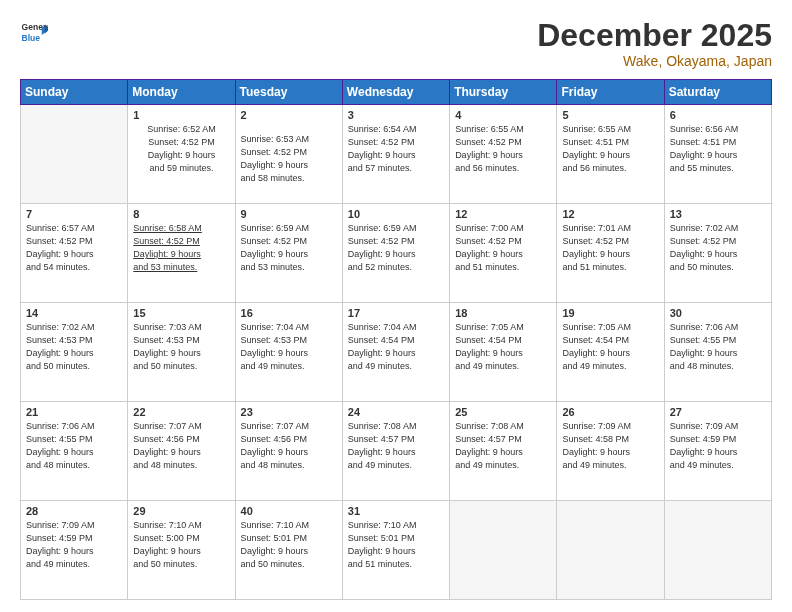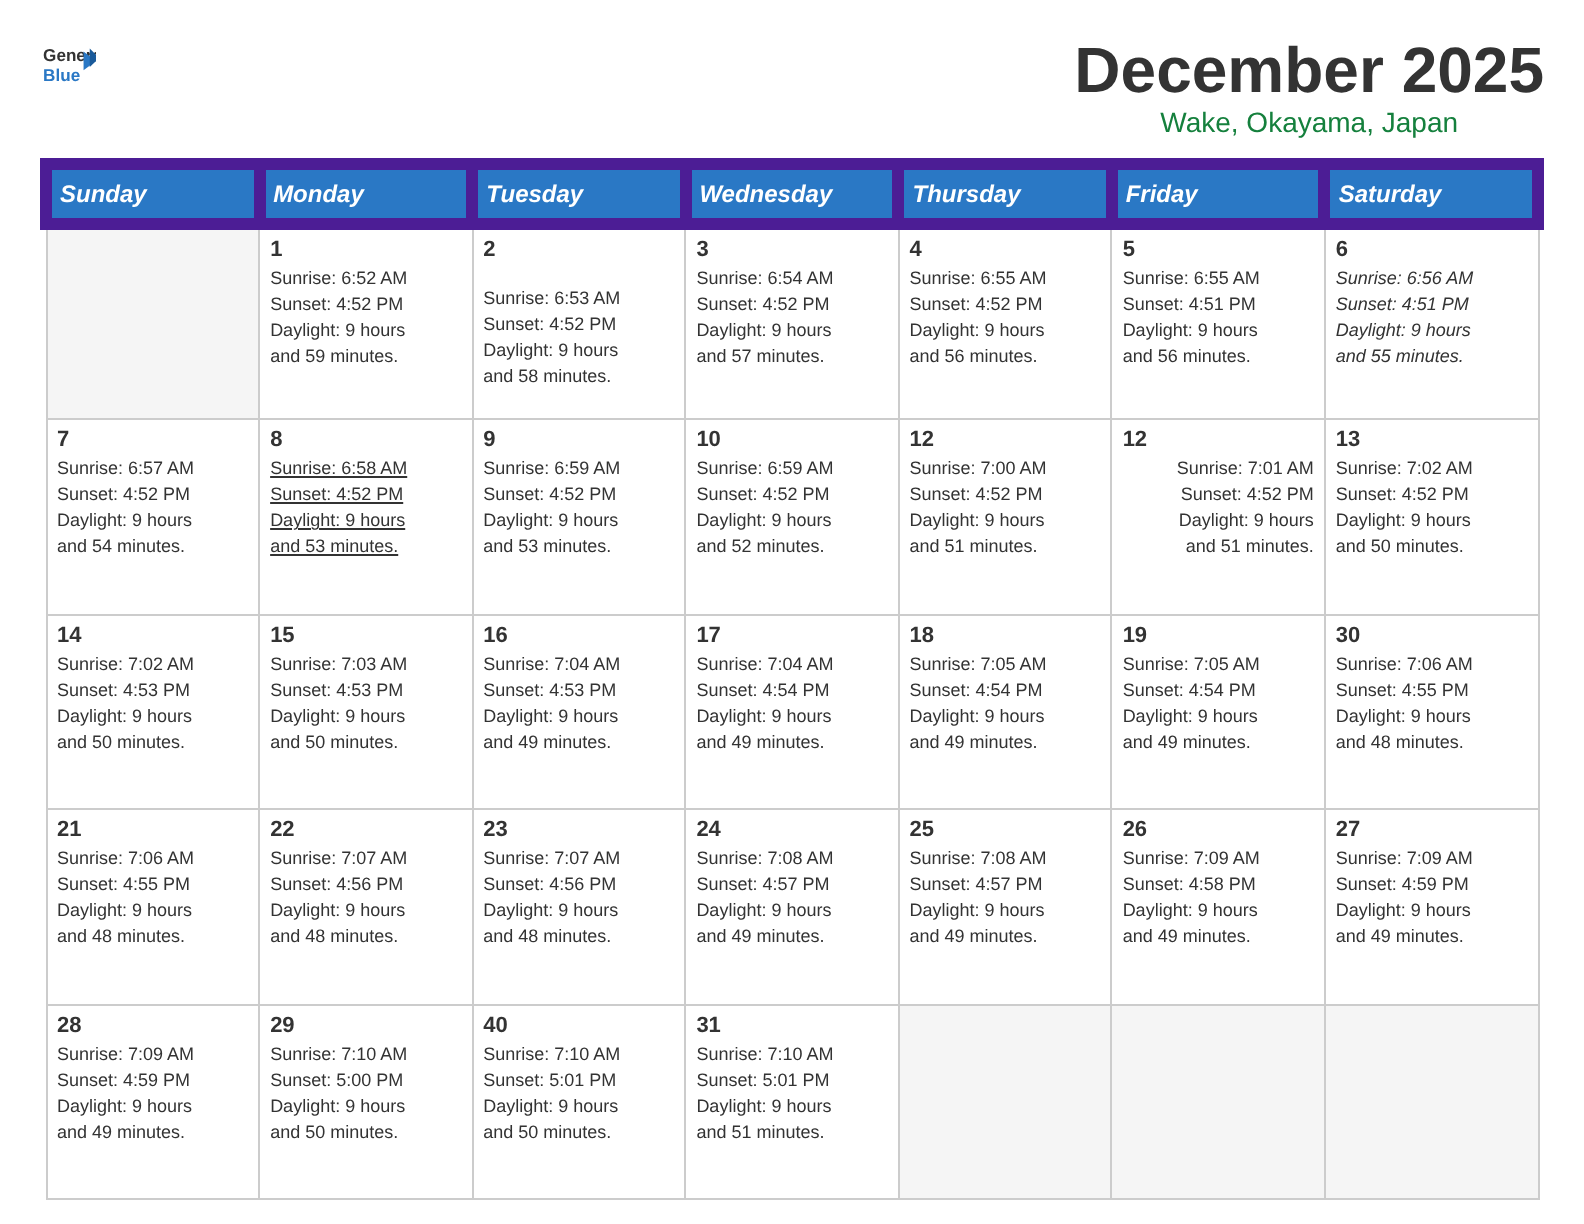--- a/index.html
+++ b/index.html
@@ -36,38 +36,36 @@
       text-align: right;
     }
     .month-title {
       font-size: 32px;
       font-weight: bold;
       color: #333;
       line-height: 1.1;
     }
     .location-title {
       font-size: 14px;
-      color: #15803d;
-      text-align: center;
+      color: #a16207;
     }
     .calendar-table {
       width: 100%;
       border-collapse: collapse;
       flex: 1;
       table-layout: fixed;
     }
     .calendar-table thead th {
       background-color: #2a78c5;
       color: #fff;
       font-size: 12px;
       font-weight: bold;
       padding: 5px 4px;
       text-align: left;
-      border: 6px solid #4c1d95;
-      font-style: italic;
+      border: 1px solid #4c1d95;
     }
     .calendar-table tbody td {
       border: 1px solid #ccc;
       vertical-align: top;
       padding: 4px 5px;
       font-size: 9.5px;
       color: #333;
       height: 88px;
     }
     .day-number {
@@ -114,21 +112,21 @@
           <th>Thursday</th>
           <th>Friday</th>
           <th>Saturday</th>
         </tr>
     </thead>
     <tbody id="calendar-body">
     <tr>
           <td class="shaded-cell"></td>
           <td>
             <span class="day-number">1</span>
-            <div class="day-info" style="white-space: pre-line;">Sunrise: 6:52 AM
+            <div class="day-info" style="white-space: pre-line; text-align: center;">Sunrise: 6:52 AM
 Sunset: 4:52 PM
 Daylight: 9 hours
 and 59 minutes.</div>
           </td>
           <td>
             <span class="day-number">2</span>
             <div class="day-info" style="white-space: pre-line; margin-top: 12px;">Sunrise: 6:53 AM
 Sunset: 4:52 PM
 Daylight: 9 hours
 and 58 minutes.</div>
@@ -149,21 +147,21 @@
           </td>
           <td>
             <span class="day-number">5</span>
             <div class="day-info" style="white-space: pre-line;">Sunrise: 6:55 AM
 Sunset: 4:51 PM
 Daylight: 9 hours
 and 56 minutes.</div>
           </td>
           <td>
             <span class="day-number">6</span>
-            <div class="day-info" style="white-space: pre-line; font-style: italic;">Sunrise: 6:56 AM
+            <div class="day-info" style="white-space: pre-line;">Sunrise: 6:56 AM
 Sunset: 4:51 PM
 Daylight: 9 hours
 and 55 minutes.</div>
           </td>
         </tr>
         <tr>
           <td>
             <span class="day-number">7</span>
             <div class="day-info" style="white-space: pre-line;">Sunrise: 6:57 AM
 Sunset: 4:52 PM
@@ -193,21 +191,21 @@
           </td>
           <td>
             <span class="day-number">12</span>
             <div class="day-info" style="white-space: pre-line;">Sunrise: 7:00 AM
 Sunset: 4:52 PM
 Daylight: 9 hours
 and 51 minutes.</div>
           </td>
           <td>
             <span class="day-number">12</span>
-            <div class="day-info" style="white-space: pre-line; text-align: right;">Sunrise: 7:01 AM
+            <div class="day-info" style="white-space: pre-line;">Sunrise: 7:01 AM
 Sunset: 4:52 PM
 Daylight: 9 hours
 and 51 minutes.</div>
           </td>
           <td>
             <span class="day-number">13</span>
             <div class="day-info" style="white-space: pre-line;">Sunrise: 7:02 AM
 Sunset: 4:52 PM
 Daylight: 9 hours
 and 50 minutes.</div>

